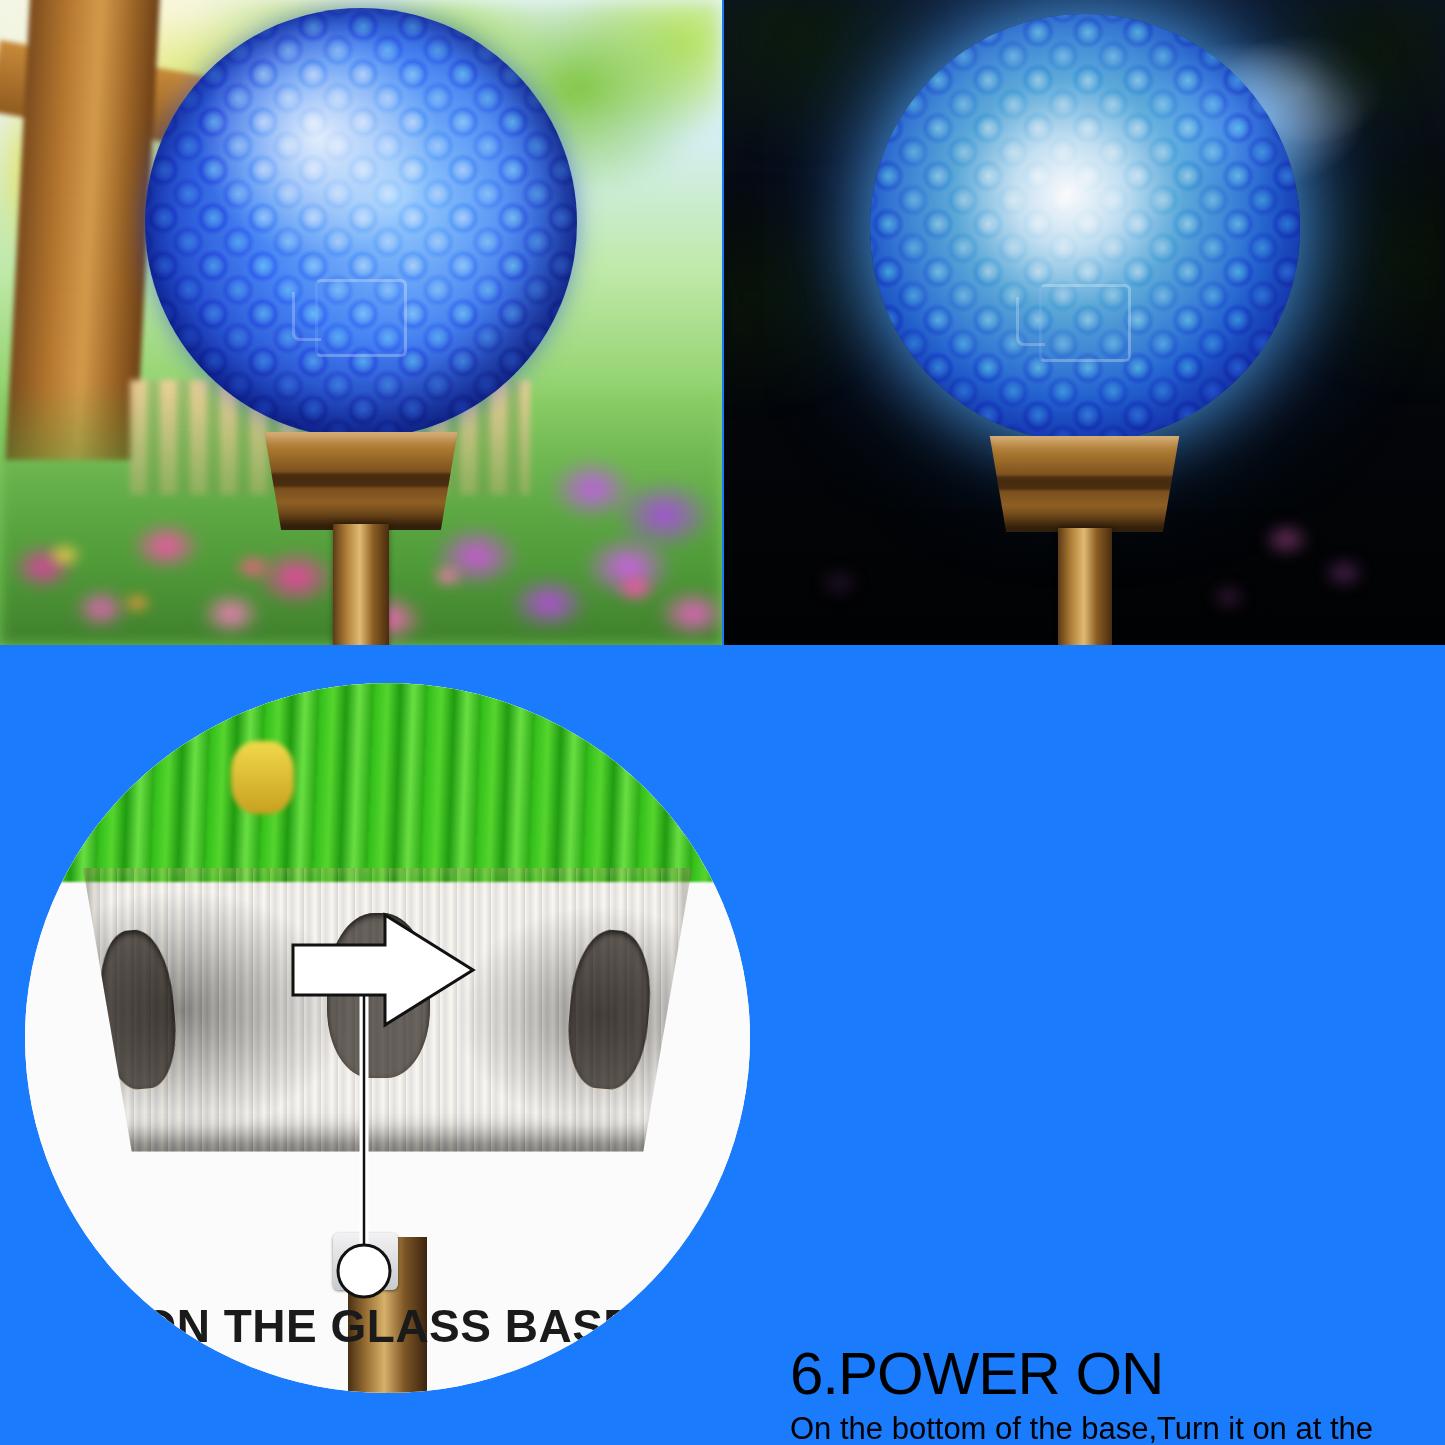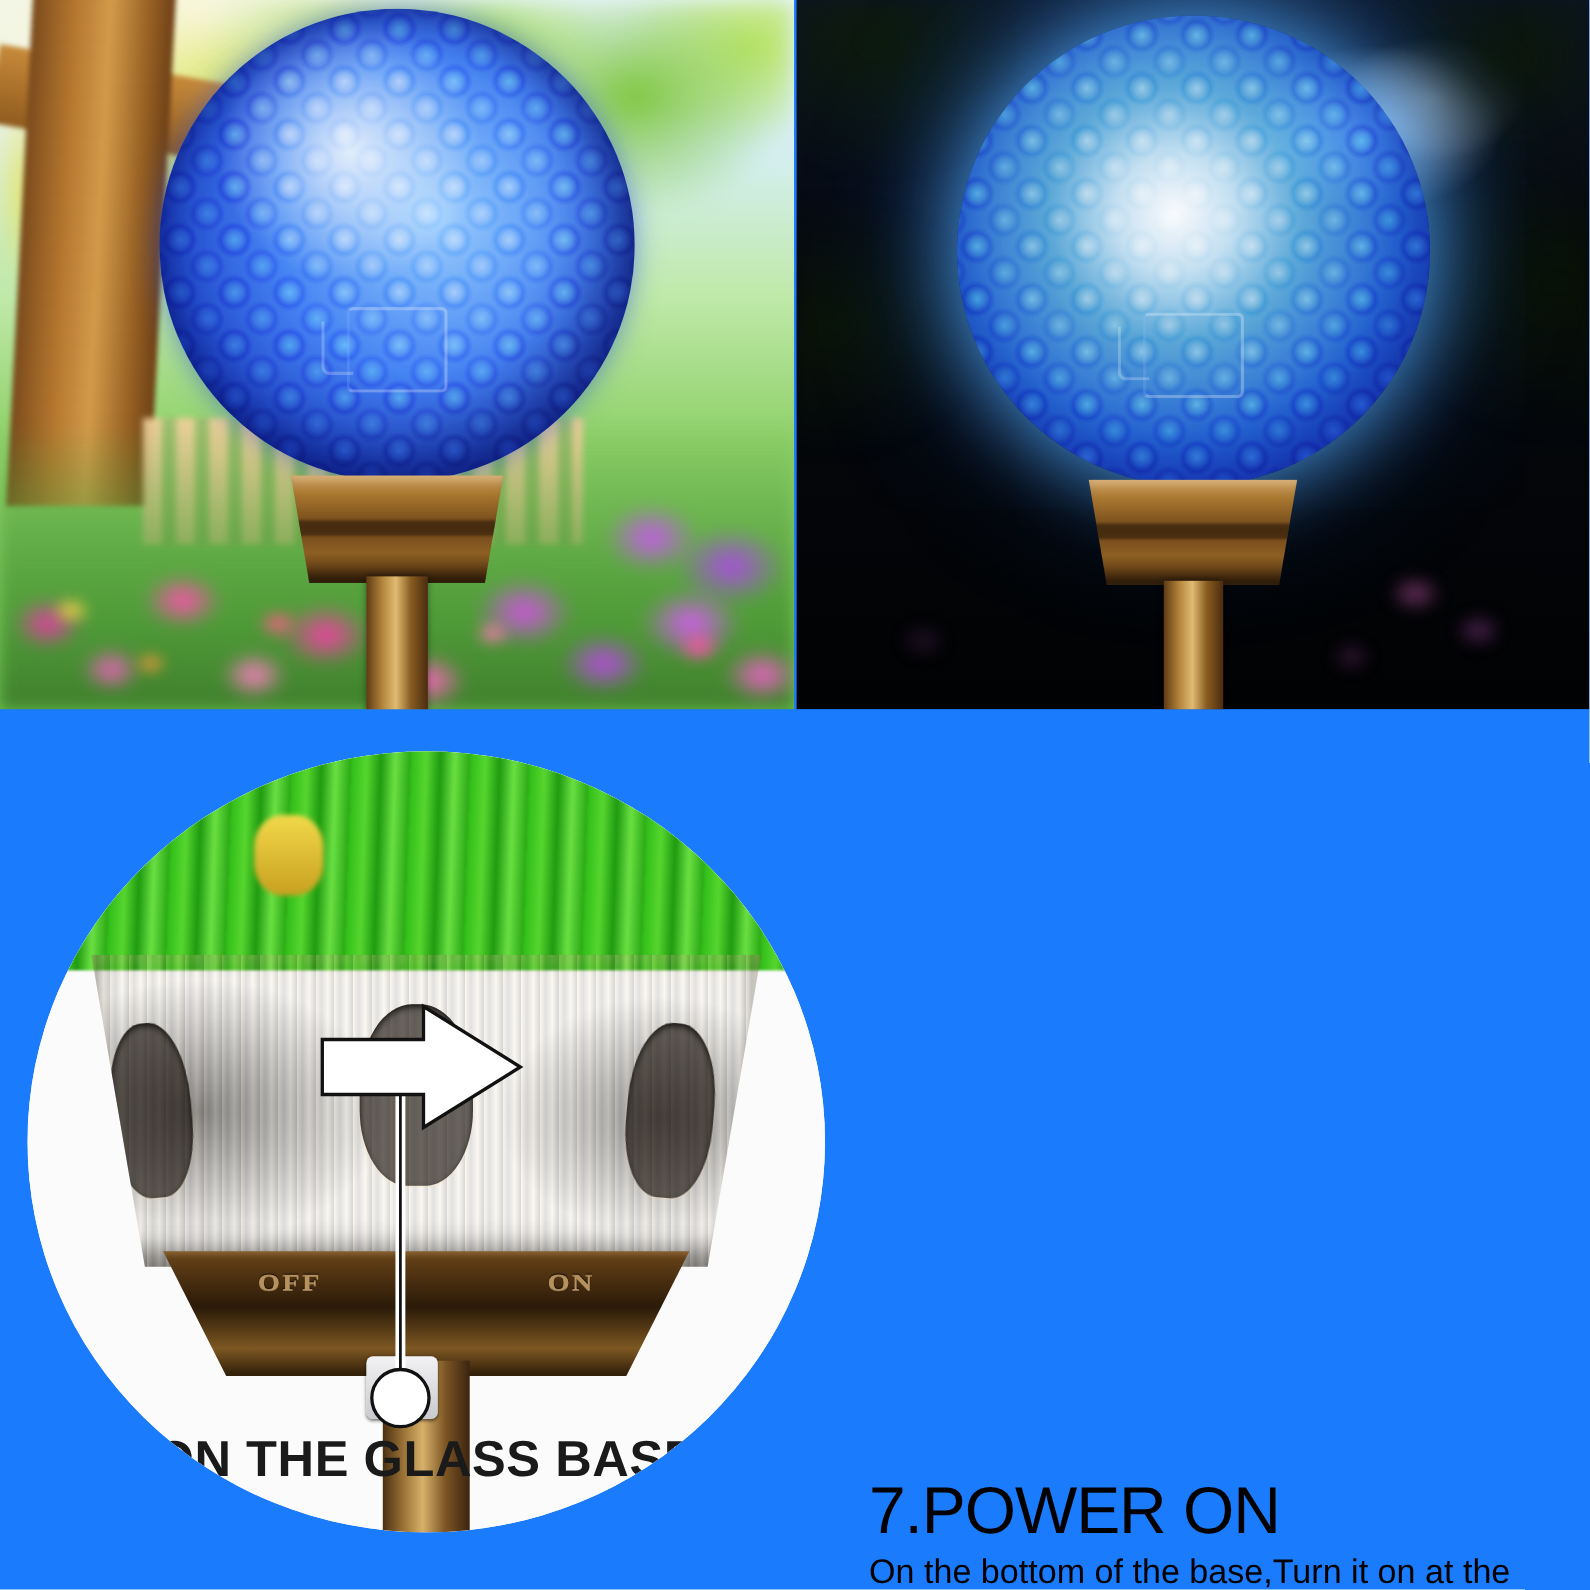--- a/index.html
+++ b/index.html
@@ -338,26 +338,20 @@
       <div class="cp-white"></div>
       <div class="cp-green"></div>
 
       <div class="cp-base">
         <div class="cp-base-texture"></div>
         <div class="cp-slot cp-slot-left"></div>
         <div class="cp-slot cp-slot-mid"></div>
         <div class="cp-slot cp-slot-right"></div>
       </div>
 
-      <div class="cp-lip">
-        <div class="cp-onoff">
-          <span>OFF</span>
-          <span>ON</span>
-        </div>
-      </div>
 
       <div class="cp-stem"></div>
       <div class="cp-switch"></div>
 
       <svg class="anno" viewBox="0 0 725 710">
 
         <path d="M 339 270 L 339 575" fill="none" stroke="#ffffff" stroke-width="9"></path>
         <path d="M 339 270 L 339 575" fill="none" stroke="#111111" stroke-width="2.5"></path>
 
         <path d="M 268 262 L 360 262 L 360 232 L 448 287 L 360 342 L 360 312 L 268 312 Z" fill="#ffffff" stroke="#111111" stroke-width="3" stroke-linejoin="miter"></path>
@@ -366,21 +360,21 @@
       </svg>
 
       <div class="circle-caption">
         <div>ON THE GLASS BASE</div>
       </div>
     </div>
 
     <div class="steps">
 
       <div class="step">
-        <div class="step-title">7.POWER ON</div>
+        <div class="step-title">6.POWER ON</div>
         <div class="step-lines">
           <span class="step-line">On the bottom of the base,Turn it on at the</span>
 
         </div>
       </div>
 
     </div>
   </div>
 </div>
 

